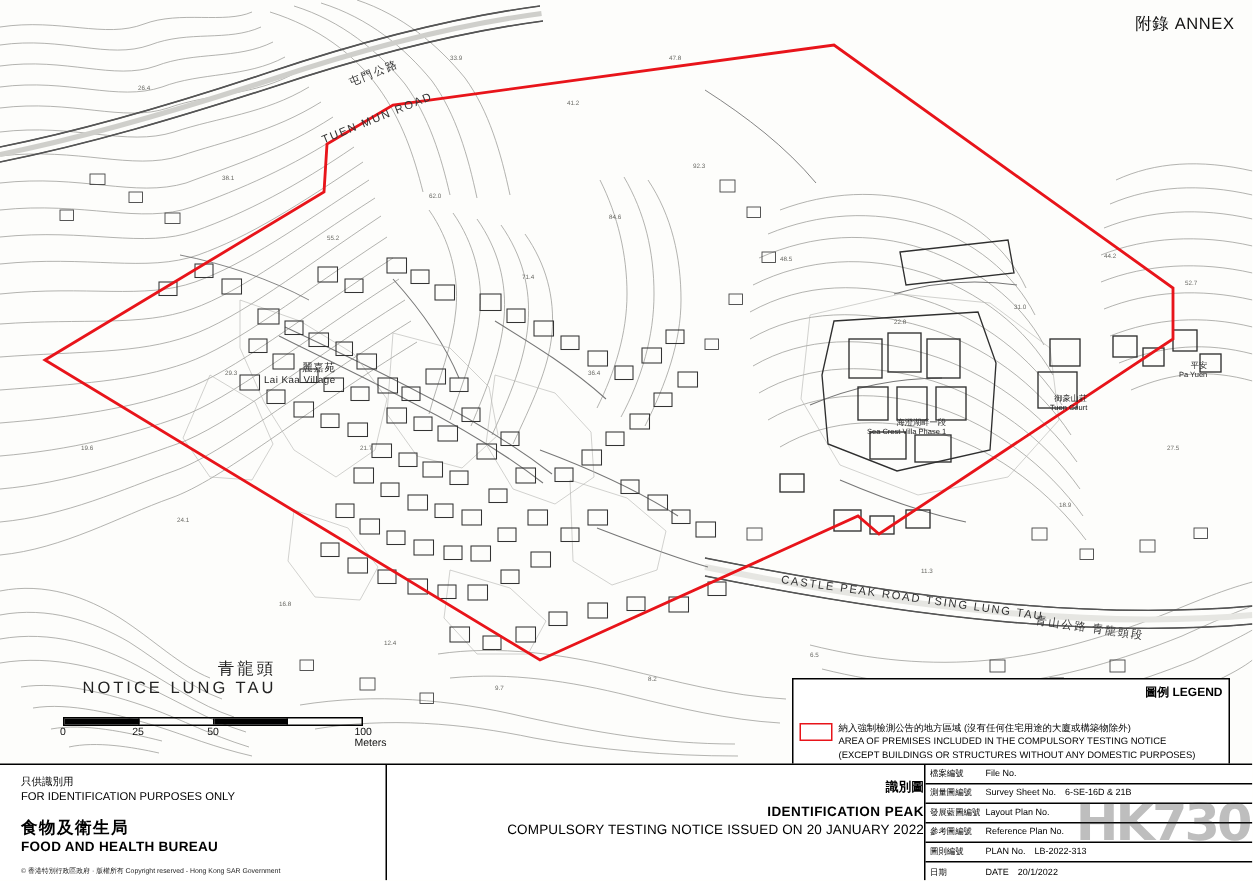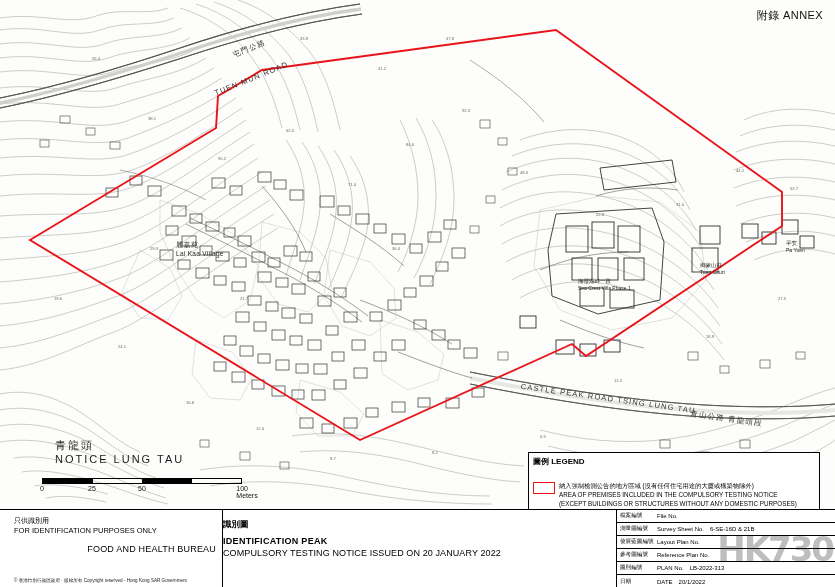--- a/index.html
+++ b/index.html
@@ -31,21 +31,21 @@
     color: #111;
     white-space: nowrap;
   }
   
   .place {
     position: absolute;
     color: #222;
     white-space: nowrap;
     pointer-events: none;
   }
-  .place .zh { display: block; font-size: 11px; letter-spacing: 2px; }
+  .place .zh { display: block; font-size: 11px; letter-spacing: 2px; text-align: right; }
   .place .en { display: block; font-size: 11px; letter-spacing: 2px; }
   .place.small .zh { font-size: 7px; letter-spacing: .5px; }
   .place.small .en { font-size: 6.5px; letter-spacing: .3px; }
   .place.tiny .zh { font-size: 5.5px; letter-spacing: 0; }
   .place.tiny .en { font-size: 5px; letter-spacing: 0; }
   .road-label {
     position: absolute;
     font-size: 7.5px;
     color: #333;
     letter-spacing: 1.2px;
@@ -60,20 +60,21 @@
     width: 292px;
     border: 1px solid #000;
     background: #fff;
     padding: 3px 4px 4px 4px;
     box-sizing: border-box;
   }
   #legend .legend-title {
     font-size: 8px;
     font-weight: bold;
     margin-bottom: 14px;
+    text-align: right;
   }
   #legend .legend-row {
     display: flex;
     align-items: flex-start;
     gap: 4px;
   }
   #legend .swatch {
     width: 20px;
     height: 10px;
     border: 1.6px solid #e8141a;
@@ -129,36 +130,37 @@
   }
   #bottom-left {
     width: 222px;
     box-sizing: border-box;
     padding: 6px 6px 4px 14px;
     position: relative;
   }
   #bottom-left .ident-zh { font-size: 7px; }
   #bottom-left .ident-en { font-size: 7.5px; margin-bottom: 9px; }
   #bottom-left .dept-zh { font-size: 11px; font-weight: bold; letter-spacing: 1px; }
-  #bottom-left .dept-en { font-size: 9px; font-weight: normal; letter-spacing: .2px; text-align: right; }
+  #bottom-left .dept-en { font-size: 9px; font-weight: bold; letter-spacing: .2px; }
   #bottom-left .copyright {
     position: absolute;
     left: 14px;
     bottom: 4px;
     font-size: 4.6px;
     color: #222;
     white-space: nowrap;
   }
   #bottom-mid {
     flex: 1 1 auto;
     border-left: 1px solid #000;
     border-right: 1px solid #000;
     box-sizing: border-box;
-    text-align: left;
+    text-align: right;
     padding-top: 9px;
+    margin-left: 35px;
   }
   #bottom-mid .t1 { font-size: 8.5px; font-weight: bold; }
   #bottom-mid .t2 { font-size: 8.5px; font-weight: bold; margin-top: 2px; }
   #bottom-mid .t3 { font-size: 9px; font-weight: bold; margin-top: 5px; letter-spacing: .3px; }
   #bottom-mid .t4 { font-size: 9px; font-weight: normal; margin-top: 2px; letter-spacing: .1px; }
   #bottom-right {
     width: 218px;
     box-sizing: border-box;
     font-size: 6px;
     position: relative;
@@ -557,20 +559,21 @@
         <div>(EXCEPT BUILDINGS OR STRUCTURES WITHOUT ANY DOMESTIC PURPOSES)</div>
       </div>
     </div>
   </div>
 
   <div id="bottom">
 
     <div id="bottom-left">
       <div class="ident-zh">只供識別用</div>
       <div class="ident-en">FOR IDENTIFICATION PURPOSES ONLY</div>
+      <div class="dept-zh">食物及衛生局</div>
       <div class="dept-en">FOOD AND HEALTH BUREAU</div>
       <div class="copyright">© 香港特別行政區政府 · 版權所有  Copyright reserved - Hong Kong SAR Government</div>
     </div>
 
     <div id="bottom-mid">
       <div class="t1">識別圖</div>
       <div class="t3">IDENTIFICATION PEAK</div>
       <div class="t4">COMPULSORY TESTING NOTICE ISSUED ON 20 JANUARY 2022</div>
     </div>
 

